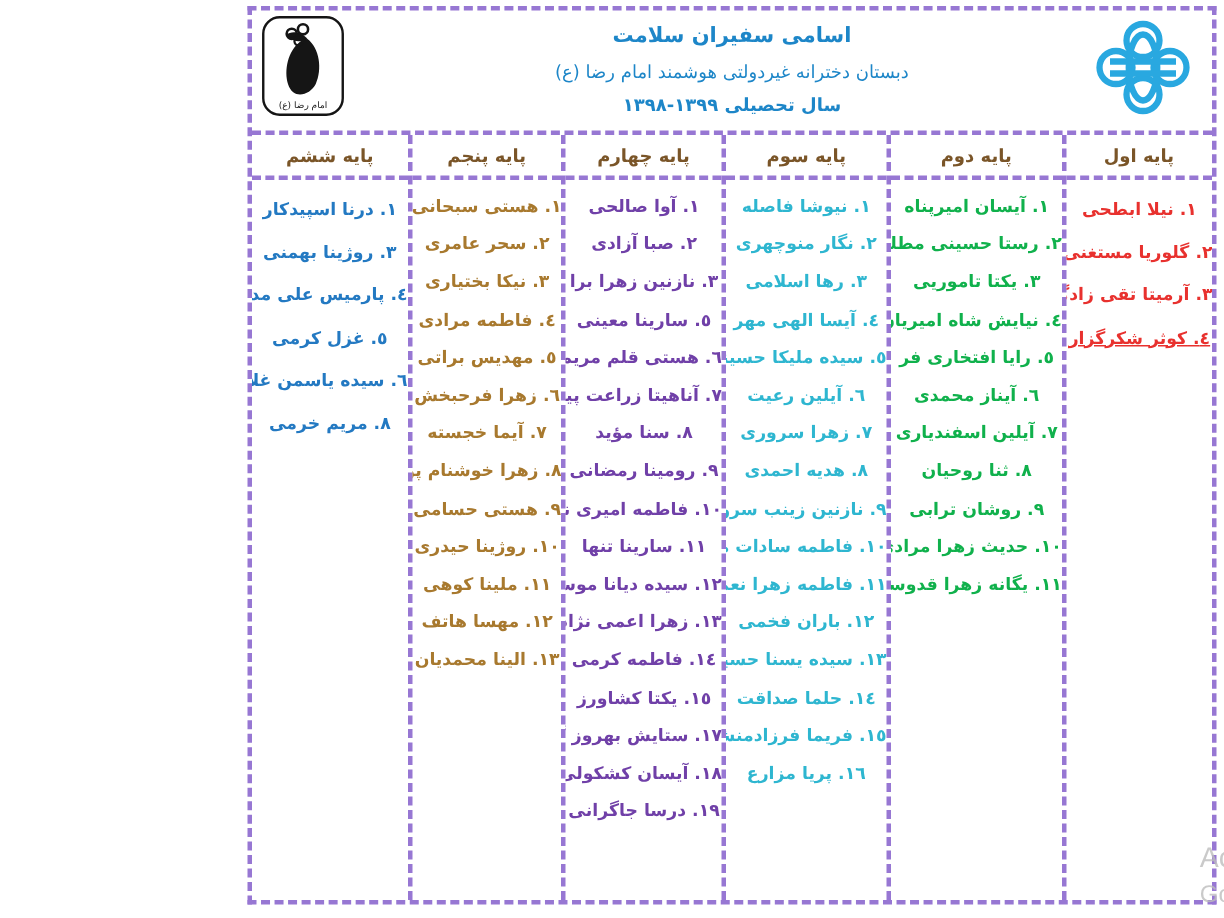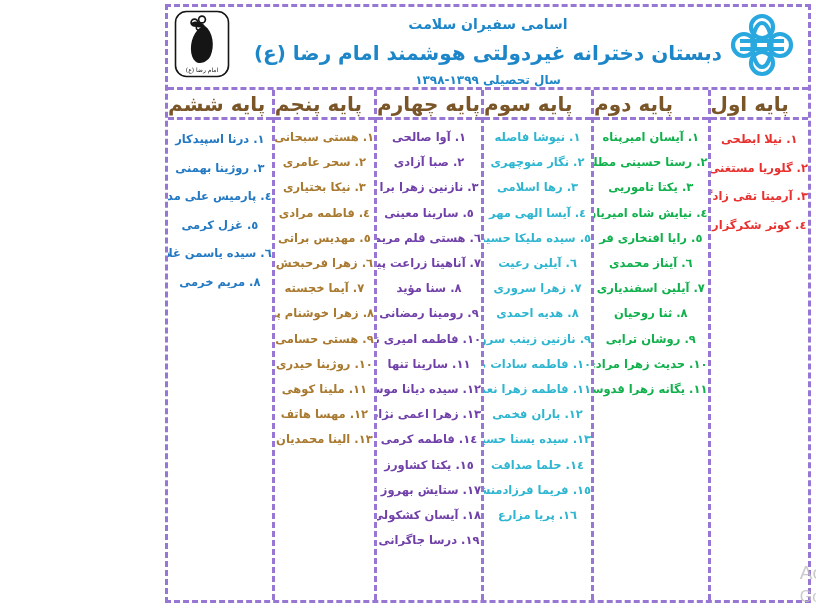--- a/index.html
+++ b/index.html
@@ -14,35 +14,35 @@
   }
   .inner {
     height:100%; border:3px dashed var(--c-border,#9777d3);
     display:flex; flex-direction:column; background:#fff;
   }
   .header { position:relative; height:80px; flex:none; }
   .badge { position:absolute; left:6px; top:3px; }
   .emblem { position:absolute; right:3px; top:5px; }
   .titles { text-align:center; padding-top:9px; color:var(--c-title,#1d86c8); }
   .t1 { font-size:14px; font-weight:bold; margin-bottom:9px; }
-  .t2 { font-size:20px; font-weight:bold; margin-bottom:8px; }
+  .t2 { font-size:12px; font-weight:normal; margin-bottom:8px; }
   .t3 { font-size:12px; font-weight:bold; }
   .table { flex:1; display:flex; border-top:3px dashed var(--c-border,#9777d3); min-height:0; }
   .col { min-width:0; border-left:3px dashed var(--c-border,#9777d3); }
   .col:last-child { border-left:none; }
   .col:nth-child(1) { width:15.7%; }
   .col:nth-child(2) { width:18.2%; }
   .col:nth-child(3) { width:17.2%; }
   .col:nth-child(4) { width:16.7%; }
   .col:nth-child(5) { width:16.0%; }
   .col:nth-child(6) { width:16.2%; }
   .col-header {
-    height:30px; line-height:28px; text-align:left;
+    height:30px; line-height:28px; text-align:center;
     border-bottom:3px dashed var(--c-border,#9777d3);
-    color:var(--c-grade-header,#7a5528); font-weight:bold; font-size:20px;
+    color:var(--c-grade-header,#7a5528); font-weight:bold; font-size:12px;
   }
   .names { padding-top:5px; overflow:hidden; }
   .name-row {
     font-size:11.5px; font-weight:bold; line-height:25.2px;
     text-align:center; white-space:nowrap;
   }
   .col:nth-child(1) .name-row, .col:nth-child(6) .name-row { line-height:28.5px; }
   .num { letter-spacing:0.5px; }
   .watermark {
     position:absolute; right:-6px; bottom:6px; text-align:left;
@@ -93,21 +93,21 @@
       </div>
     </div>
 
     <div class="table">
         <div class="col">
           <div class="col-header">پایه اول</div>
           <div class="names">
             <div class="name-row" style="color: rgb(232, 49, 46);"><span class="num">١. </span><span>نیلا ابطحی</span></div>
             <div class="name-row" style="color: rgb(232, 49, 46);"><span class="num">٢. </span><span>گلوریا مستغنی</span></div>
             <div class="name-row" style="color: rgb(232, 49, 46);"><span class="num">٣. </span><span>آرمیتا تقی زادگان</span></div>
-            <div class="name-row" style="color: rgb(232, 49, 46);"><span class="num">٤. </span><span>کوثر شکرگزار</span></div>
+            <div class="name-row" style="color: rgb(232, 49, 46); text-decoration: underline;"><span class="num">٤. </span><span>کوثر شکرگزار</span></div>
           </div>
         </div>
         <div class="col">
           <div class="col-header">پایه دوم</div>
           <div class="names">
             <div class="name-row" style="color: rgb(16, 177, 76);"><span class="num">١. </span><span>آیسان امیرپناه</span></div>
             <div class="name-row" style="color: rgb(16, 177, 76);"><span class="num">٢. </span><span>رستا حسینی مطلق</span></div>
             <div class="name-row" style="color: rgb(16, 177, 76);"><span class="num">٣. </span><span>یکتا تاموریی</span></div>
             <div class="name-row" style="color: rgb(16, 177, 76);"><span class="num">٤. </span><span>نیایش شاه امیریان</span></div>
             <div class="name-row" style="color: rgb(16, 177, 76);"><span class="num">٥. </span><span>رایا افتخاری فر</span></div>

